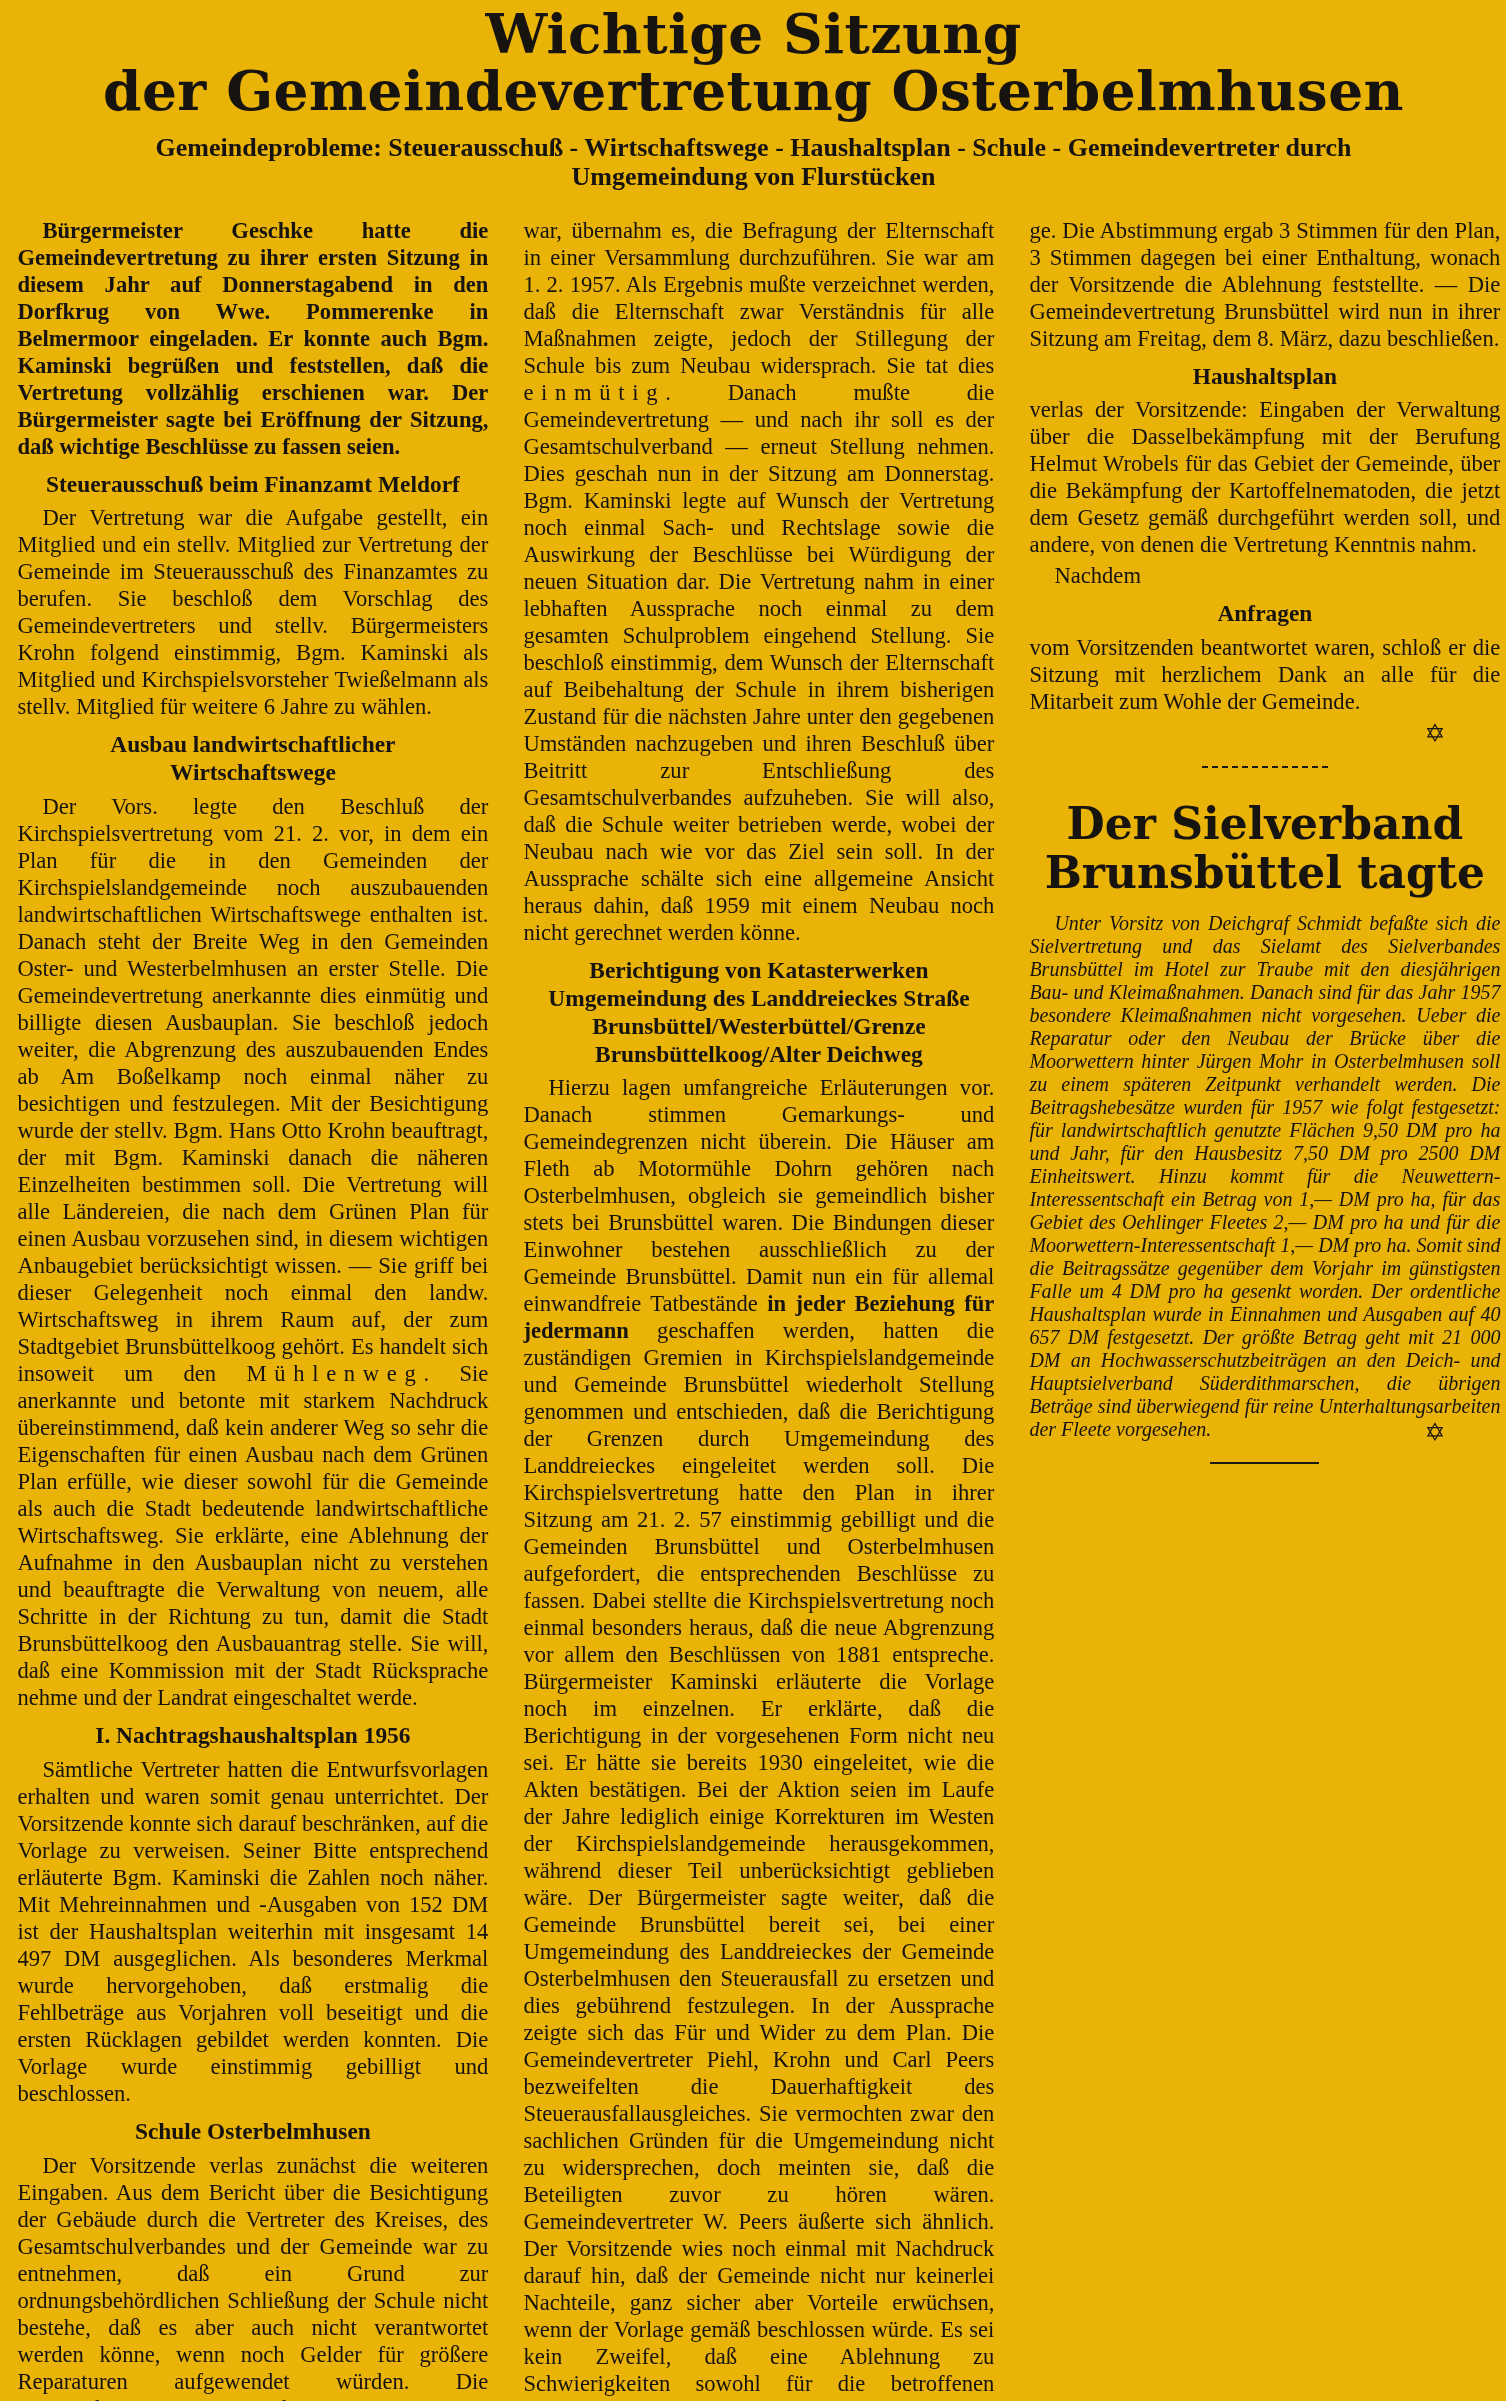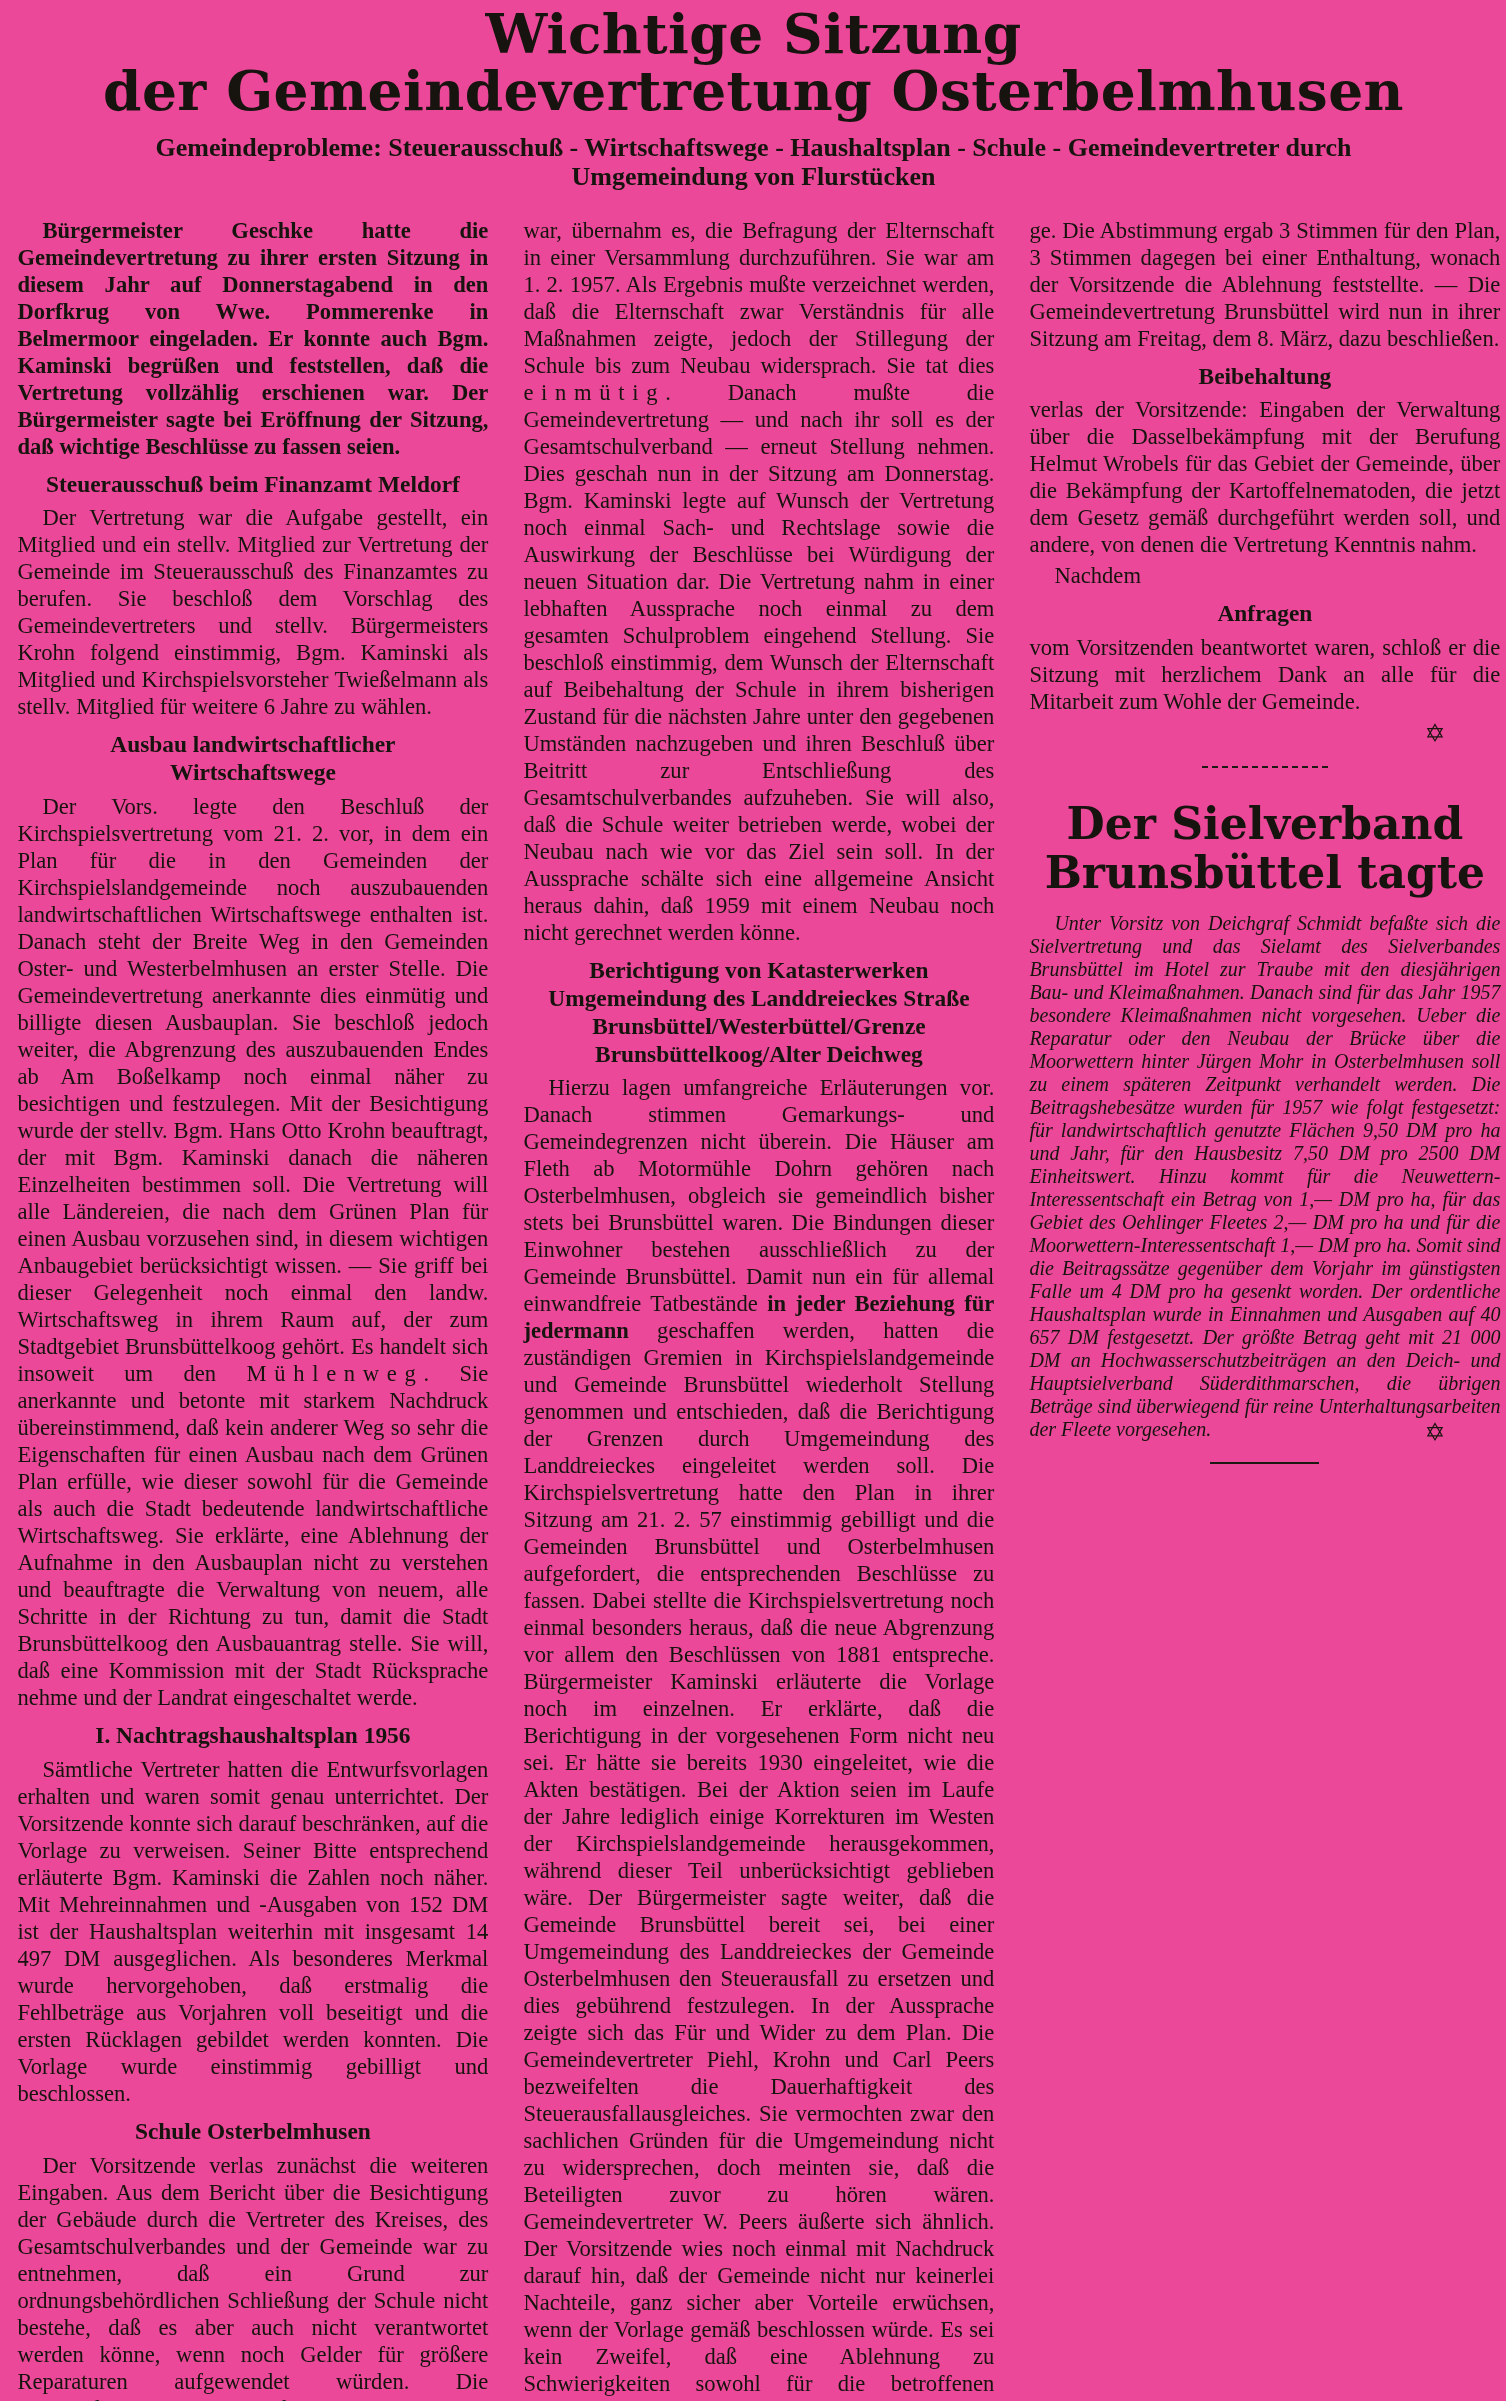--- a/index.html
+++ b/index.html
@@ -4,21 +4,21 @@
 <style>
   html, body {
     margin: 0;
     padding: 0;
     background: #f4f2ec;
   }
   .page {
     position: relative;
     width: 1507px;
     height: 2401px;
-    background: #ec4899;
+    background: #eab308;
     color: #17130e;
     overflow: hidden;
     font-family: "Liberation Serif", serif;
   }
   .masthead {
     text-align: center;
     padding-top: 5px;
   }
   .headline {
     font-family: "DejaVu Serif", serif;
@@ -119,21 +119,21 @@
         <h3><span>Schule Osterbelmhusen</span></h3>
         <p class="p"><span>Der Vorsitzende verlas zunächst die weiteren Eingaben. Aus dem Bericht über die Besichtigung der Gebäude durch die Vertreter des Kreises, des Gesamtschulverbandes und der Gemeinde war zu entnehmen, daß ein Grund zur ordnungsbehördlichen Schließung der Schule nicht bestehe, daß es aber auch nicht verantwortet werden könne, wenn noch Gelder für größere Reparaturen aufgewendet würden. Die Gemeindevertretung war in ihrer Sitzung am 28. 1. 1957 dem Beschluß des Verbandsausschusses des Gesamtschulverbandes Brunsbüttel beigetreten dahin, daß die Schule stillzulegen sei, wobei die Kinder vorübergehend umgeschult werden sollten. Dabei wurde ein Schulneubau für 1959 gefordert. Die vorübergehende Umschulung war vorgesehen für Brunsbüttel, es sollte auch Westerbüttel zugelassen werden. Der Landrat, der an der Sitzung teilnahm, hatte dabei zugesichert, daß ein Neubau erstellt werden solle. Er legte jedoch nahe, auch die Elternschaft noch zu befragen. Der Schulrat Schlüter, der ebenfalls zugegen</span></p>
       </div>
       <div class="col">
         <p class="pc"><span>war, übernahm es, die Befragung der Elternschaft in einer Versammlung durchzuführen. Sie war am 1. 2. 1957. Als Ergebnis mußte verzeichnet werden, daß die Elternschaft zwar Verständnis für alle Maßnahmen zeigte, jedoch der Stillegung der Schule bis zum Neubau widersprach. Sie tat dies </span><span class="spaced">einmütig</span><span>. Danach mußte die Gemeindevertretung — und nach ihr soll es der Gesamtschulverband — erneut Stellung nehmen. Dies geschah nun in der Sitzung am Donnerstag. Bgm. Kaminski legte auf Wunsch der Vertretung noch einmal Sach- und Rechtslage sowie die Auswirkung der Beschlüsse bei Würdigung der neuen Situation dar. Die Vertretung nahm in einer lebhaften Aussprache noch einmal zu dem gesamten Schulproblem eingehend Stellung. Sie beschloß einstimmig, dem Wunsch der Elternschaft auf Beibehaltung der Schule in ihrem bisherigen Zustand für die nächsten Jahre unter den gegebenen Umständen nachzugeben und ihren Beschluß über Beitritt zur Entschließung des Gesamtschulverbandes aufzuheben. Sie will also, daß die Schule weiter betrieben werde, wobei der Neubau nach wie vor das Ziel sein soll. In der Aussprache schälte sich eine allgemeine Ansicht heraus dahin, daß 1959 mit einem Neubau noch nicht gerechnet werden könne.</span></p>
         <h3><span>Berichtigung von Katasterwerken Umgemeindung des Landdreieckes Straße Brunsbüttel/Westerbüttel/Grenze Brunsbüttelkoog/Alter Deichweg</span></h3>
         <p class="p"><span>Hierzu lagen umfangreiche Erläuterungen vor. Danach stimmen Gemarkungs- und Gemeindegrenzen nicht überein. Die Häuser am Fleth ab Motormühle Dohrn gehören nach Osterbelmhusen, obgleich sie gemeindlich bisher stets bei Brunsbüttel waren. Die Bindungen dieser Einwohner bestehen ausschließlich zu der Gemeinde Brunsbüttel. Damit nun ein für allemal einwandfreie Tatbestände </span><span class="bold">in jeder Beziehung für jedermann</span><span> geschaffen werden, hatten die zuständigen Gremien in Kirchspielslandgemeinde und Gemeinde Brunsbüttel wiederholt Stellung genommen und entschieden, daß die Berichtigung der Grenzen durch Umgemeindung des Landdreieckes eingeleitet werden soll. Die Kirchspielsvertretung hatte den Plan in ihrer Sitzung am 21. 2. 57 einstimmig gebilligt und die Gemeinden Brunsbüttel und Osterbelmhusen aufgefordert, die entsprechenden Beschlüsse zu fassen. Dabei stellte die Kirchspielsvertretung noch einmal besonders heraus, daß die neue Abgrenzung vor allem den Beschlüssen von 1881 entspreche. Bürgermeister Kaminski erläuterte die Vorlage noch im einzelnen. Er erklärte, daß die Berichtigung in der vorgesehenen Form nicht neu sei. Er hätte sie bereits 1930 eingeleitet, wie die Akten bestätigen. Bei der Aktion seien im Laufe der Jahre lediglich einige Korrekturen im Westen der Kirchspielslandgemeinde herausgekommen, während dieser Teil unberücksichtigt geblieben wäre. Der Bürgermeister sagte weiter, daß die Gemeinde Brunsbüttel bereit sei, bei einer Umgemeindung des Landdreieckes der Gemeinde Osterbelmhusen den Steuerausfall zu ersetzen und dies gebührend festzulegen. In der Aussprache zeigte sich das Für und Wider zu dem Plan. Die Gemeindevertreter Piehl, Krohn und Carl Peers bezweifelten die Dauerhaftigkeit des Steuerausfallausgleiches. Sie vermochten zwar den sachlichen Gründen für die Umgemeindung nicht zu widersprechen, doch meinten sie, daß die Beteiligten zuvor zu hören wären. Gemeindevertreter W. Peers äußerte sich ähnlich. Der Vorsitzende wies noch einmal mit Nachdruck darauf hin, daß der Gemeinde nicht nur keinerlei Nachteile, ganz sicher aber Vorteile erwüchsen, wenn der Vorlage gemäß beschlossen würde. Es sei kein Zweifel, daß eine Ablehnung zu Schwierigkeiten sowohl für die betroffenen Bewohner des Umgemeindungsgebietes als auch geldlich für die Gemeinde entstehen müßten. Praktisch gehören diese Häuser mit ihren Bewohnern seit jeher zu Brunsbüttel. Ebenso äußerten sich die Gemeindevertreter Heinrich Kiel und Hermann Ihfe. Sie erklärten sich eindeutig für die Vorlage, wobei sie bemerkten, daß diese ausschließlich im Interesse der Gemeinde und der beteiligten Bewohner lie-</span></p>
       </div>
       <div class="col">
         <p class="pc"><span>ge. Die Abstimmung ergab 3 Stimmen für den Plan, 3 Stimmen dagegen bei einer Enthaltung, wonach der Vorsitzende die Ablehnung feststellte. — Die Gemeindevertretung Brunsbüttel wird nun in ihrer Sitzung am Freitag, dem 8. März, dazu beschließen.</span></p>
-        <h3><span>Beibehaltung</span></h3>
+        <h3><span>Haushaltsplan</span></h3>
         <p class="pc"><span>verlas der Vorsitzende: Eingaben der Verwaltung über die Dasselbekämpfung mit der Berufung Helmut Wrobels für das Gebiet der Gemeinde, über die Bekämpfung der Kartoffelnematoden, die jetzt dem Gesetz gemäß durchgeführt werden soll, und andere, von denen die Vertretung Kenntnis nahm.</span></p>
         <p class="p"><span>Nachdem</span></p>
         <h3><span>Anfragen</span></h3>
         <p class="pc"><span>vom Vorsitzenden beantwortet waren, schloß er die Sitzung mit herzlichem Dank an alle für die Mitarbeit zum Wohle der Gemeinde.</span></p>
         <div class="star-line"><span>✡</span></div>
         <div class="sep dashed"></div>
         <h2>Der Sielverband<br>Brunsbüttel tagte</h2>
         <p class="p a2"><span>Unter Vorsitz von Deichgraf Schmidt befaßte sich die Sielvertretung und das Sielamt des Sielverbandes Brunsbüttel im Hotel zur Traube mit den diesjährigen Bau- und Kleimaßnahmen. Danach sind für das Jahr 1957 besondere Kleimaßnahmen nicht vorgesehen. Ueber die Reparatur oder den Neubau der Brücke über die Moorwettern hinter Jürgen Mohr in Osterbelmhusen soll zu einem späteren Zeitpunkt verhandelt werden. Die Beitragshebesätze wurden für 1957 wie folgt festgesetzt: für landwirtschaftlich genutzte Flächen 9,50 DM pro ha und Jahr, für den Hausbesitz 7,50 DM pro 2500 DM Einheitswert. Hinzu kommt für die Neuwettern-Interessentschaft ein Betrag von 1,— DM pro ha, für das Gebiet des Oehlinger Fleetes 2,— DM pro ha und für die Moorwettern-Interessentschaft 1,— DM pro ha. Somit sind die Beitragssätze gegenüber dem Vorjahr im günstigsten Falle um 4 DM pro ha gesenkt worden. Der ordentliche Haushaltsplan wurde in Einnahmen und Ausgaben auf 40 657 DM festgesetzt. Der größte Betrag geht mit 21 000 DM an Hochwasserschutzbeiträgen an den Deich- und Hauptsielverband Süderdithmarschen, die übrigen Beträge sind überwiegend für reine Unterhaltungsarbeiten der Fleete vorgesehen.</span></p>
         <div class="star-line overlap"><span>✡</span></div>
         <div class="sep solid"></div>

